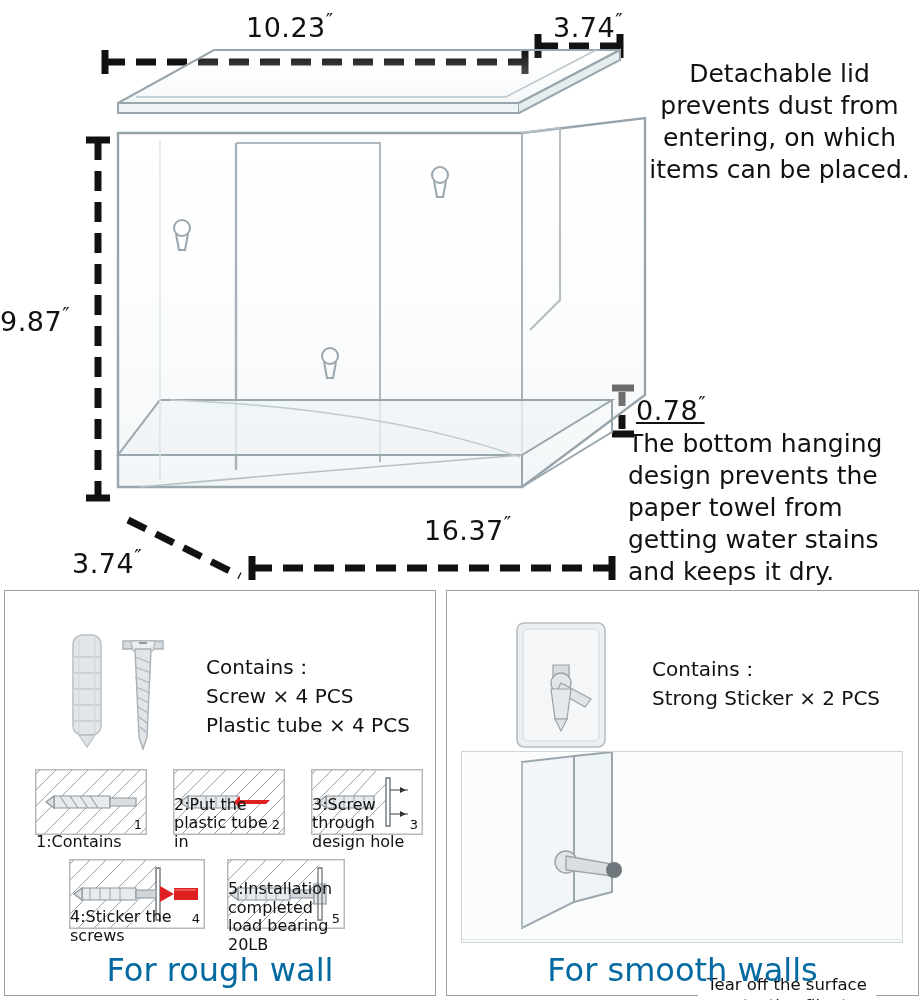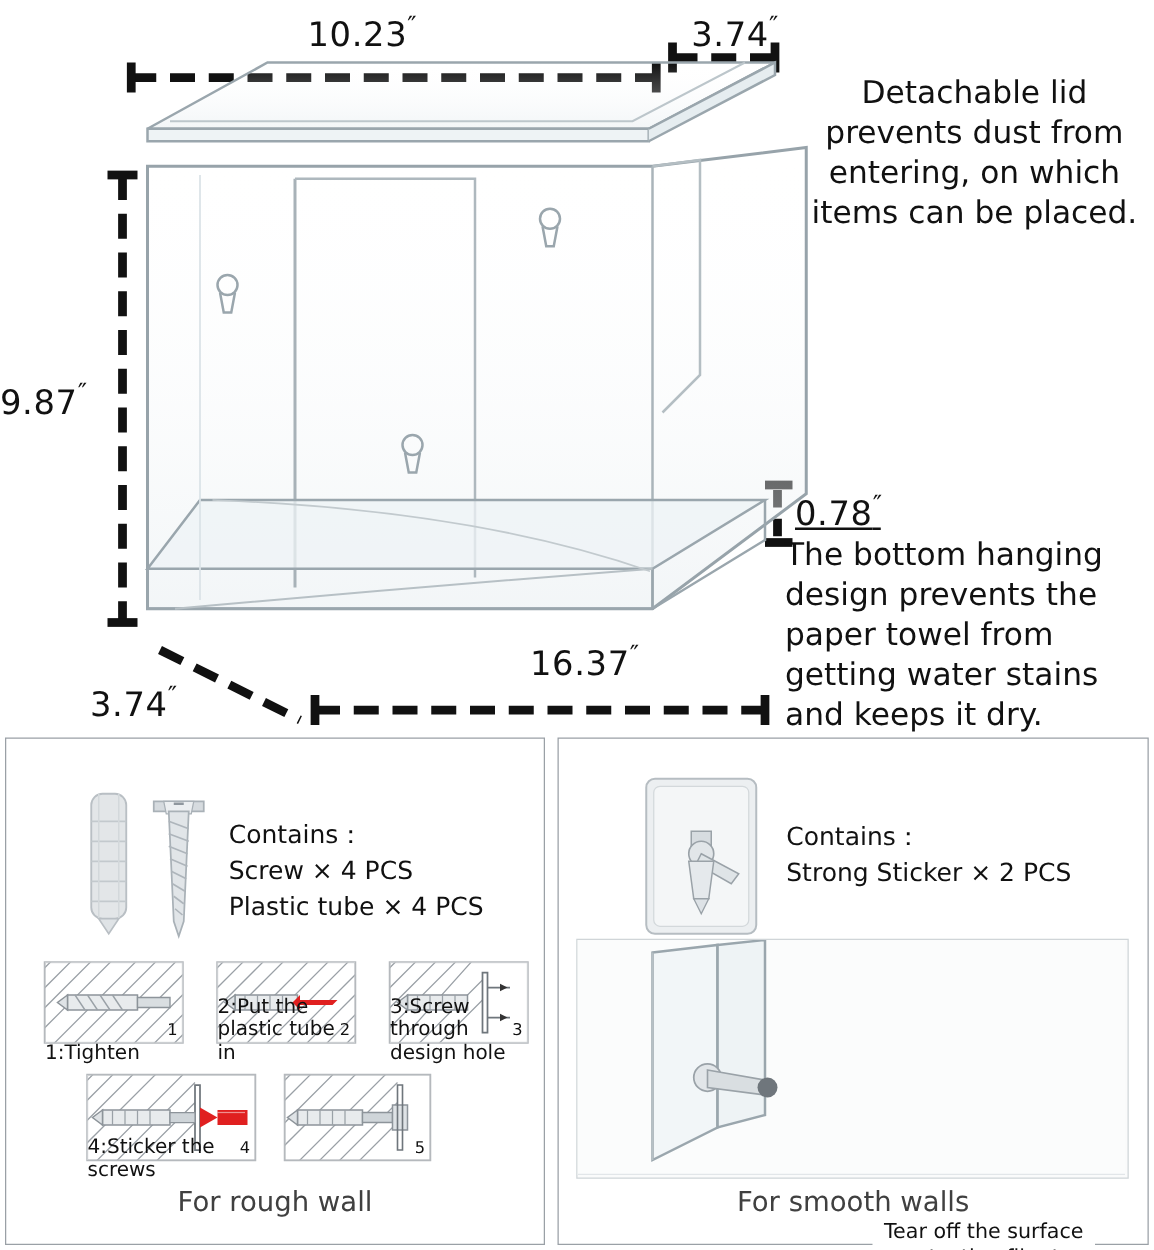--- a/index.html
+++ b/index.html
@@ -77,34 +77,35 @@
     left: 4px; top: 590px;
     width: 432px; height: 406px;
   }
   #panel-smooth {
     left: 446px; top: 590px;
     width: 473px; height: 406px;
   }
 
   .panel-title {
     position: absolute;
-    bottom: 20px;
+    bottom: 6px;
     left: 0; right: 0;
     text-align: center;
-    font-size: 22px;
-    color: #404040;
+    font-size: 32px;
+    color: #0369a1;
     font-family: "DejaVu Sans", sans-serif;
   }
 
   .contains-block {
     position: absolute;
     font-size: 20px;
     line-height: 1.45;
     color: #111;
     white-space: pre-line;
+    margin-left: 23px;
   }
   #rough-contains { left: 178px; top: 62px; }
   #smooth-contains { left: 182px; top: 64px; }
 
   .step-cell {
     position: absolute;
     box-sizing: border-box;
     border: 1px solid #b5b9bd;
     background: #fff;
   }
@@ -280,21 +281,21 @@
       <path d="M18,26 L10,32 L18,38 Z" fill="#dfe3e6" stroke="#8d949a" stroke-width="1.2"></path>
       <g stroke="#9aa1a7" stroke-width="1.1" fill="none">
         <path d="M24,26 L32,38"></path>
           <path d="M34,26 L42,38"></path>
           <path d="M44,26 L52,38"></path>
           <path d="M54,26 L62,38"></path>
       </g>
       <path d="M74,28 L100,28 L100,36 L74,36 Z" fill="#d9dee1" stroke="#8d949a" stroke-width="1.1"></path>
     </svg>
     <span class="step-num">1</span>
-    <span class="step-caption">1:Tighten</span>
+    <span class="step-caption">1:Contains</span>
   </div>
 
   <div class="step-cell" style="left:168px; top:178px; width:112px; height:66px;">
     <svg width="110" height="64">
       <rect x="0" y="0" width="110" height="64" fill="#fff"></rect>
       <g stroke="#9aa0a6" stroke-width="1" fill="none">
         <path d="M-10,14 L14,-10 M-10,30 L30,-10 M-10,46 L46,-10 M-10,62 L62,-10 M2,70 L78,-6 M18,70 L94,-6 M34,70 L110,-6 M50,70 L118,2 M66,70 L118,18 M82,70 L118,34 M98,70 L118,50"></path>
       </g>
       <rect x="0" y="0" width="110" height="64" fill="none" stroke="#b5b9bd" stroke-width="1"></rect>
       <path d="M14,26 L64,26 L64,38 L14,38 Z" fill="#e8ebed" stroke="#8d949a" stroke-width="1.2"></path>
@@ -377,20 +378,22 @@
         <path d="M18,28 L18,40"></path>
           <path d="M28,28 L28,40"></path>
           <path d="M38,28 L38,40"></path>
           <path d="M48,28 L48,40"></path>
       </g>
       <path d="M62,30 L86,30 L86,38 L62,38 Z" fill="#cfd5d9" stroke="#8d949a" stroke-width="1.1"></path>
       <path d="M86,24 L98,24 L98,44 L86,44 Z" fill="#dfe3e6" stroke="#8d949a" stroke-width="1.2"></path>
       <path d="M90,8 L94,8 L94,60 L90,60 Z" fill="none" stroke="#6f767c" stroke-width="1.3"></path>
     </svg>
     <span class="step-num">5</span>
+    <span class="step-caption" style="bottom:-26px; white-space:pre-line;">5:Installation completed
+load bearing 20LB</span>
   </div>
 
   <div class="panel-title">For rough wall</div>
 </div>
 
 <div class="panel" id="panel-smooth">
 
   <svg width="130" height="150" style="position:absolute;left:52px;top:26px;">
     <rect x="18" y="6" width="88" height="124" rx="7" fill="#eceff1" stroke="#b6bdc2" stroke-width="1.6"></rect>
     <rect x="24" y="12" width="76" height="112" rx="5" fill="#f4f6f7" stroke="#d3d8db" stroke-width="1"></rect>

